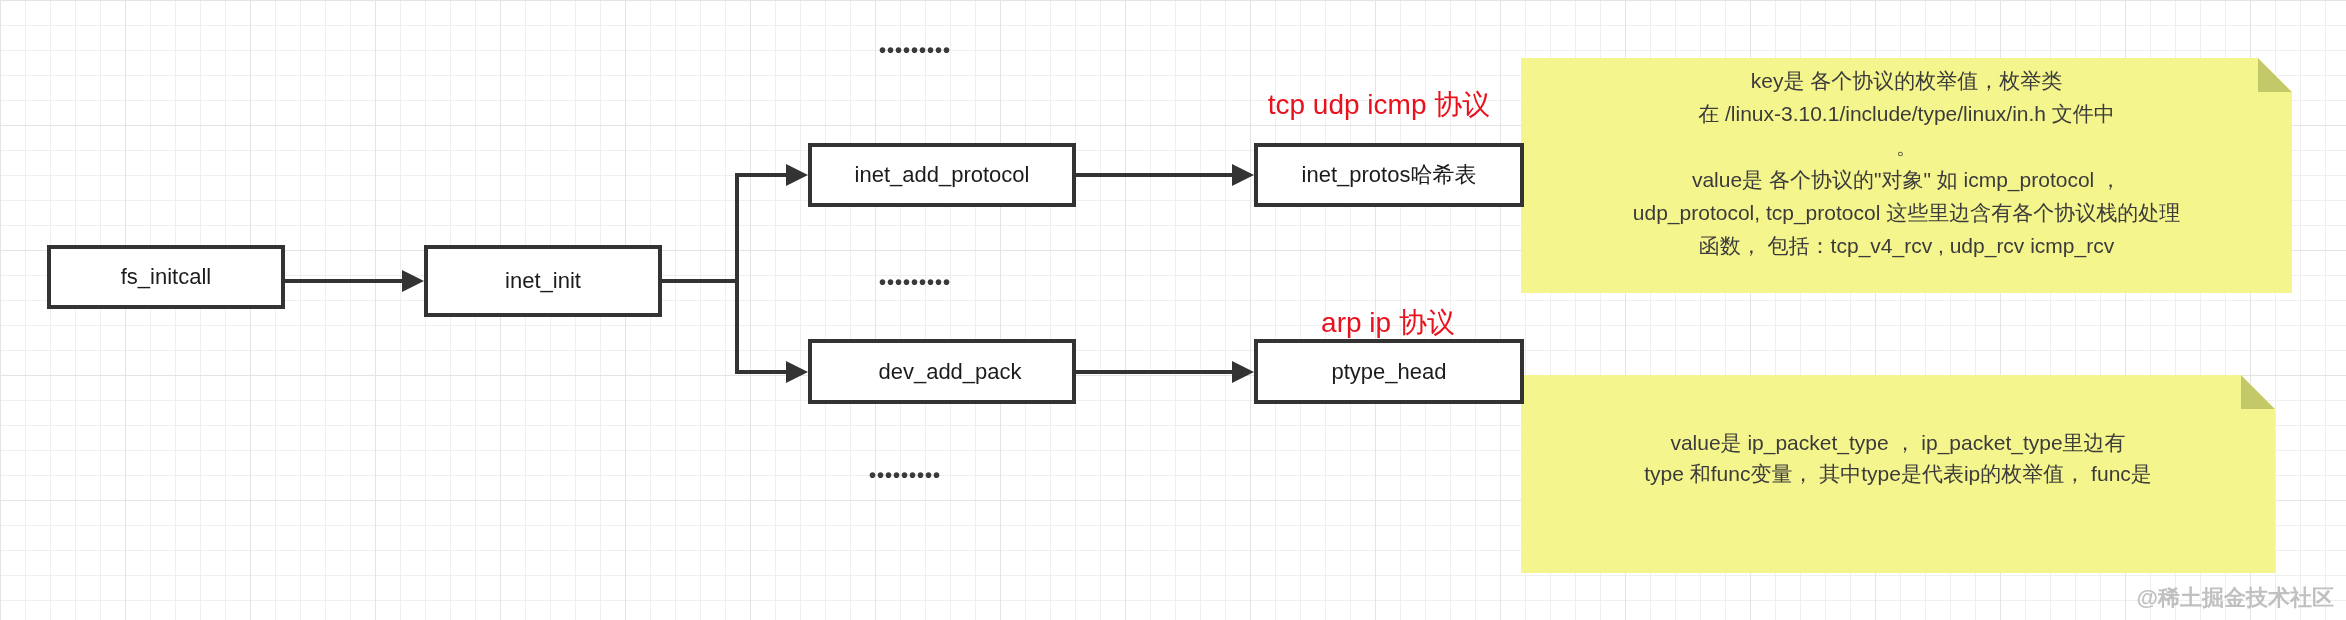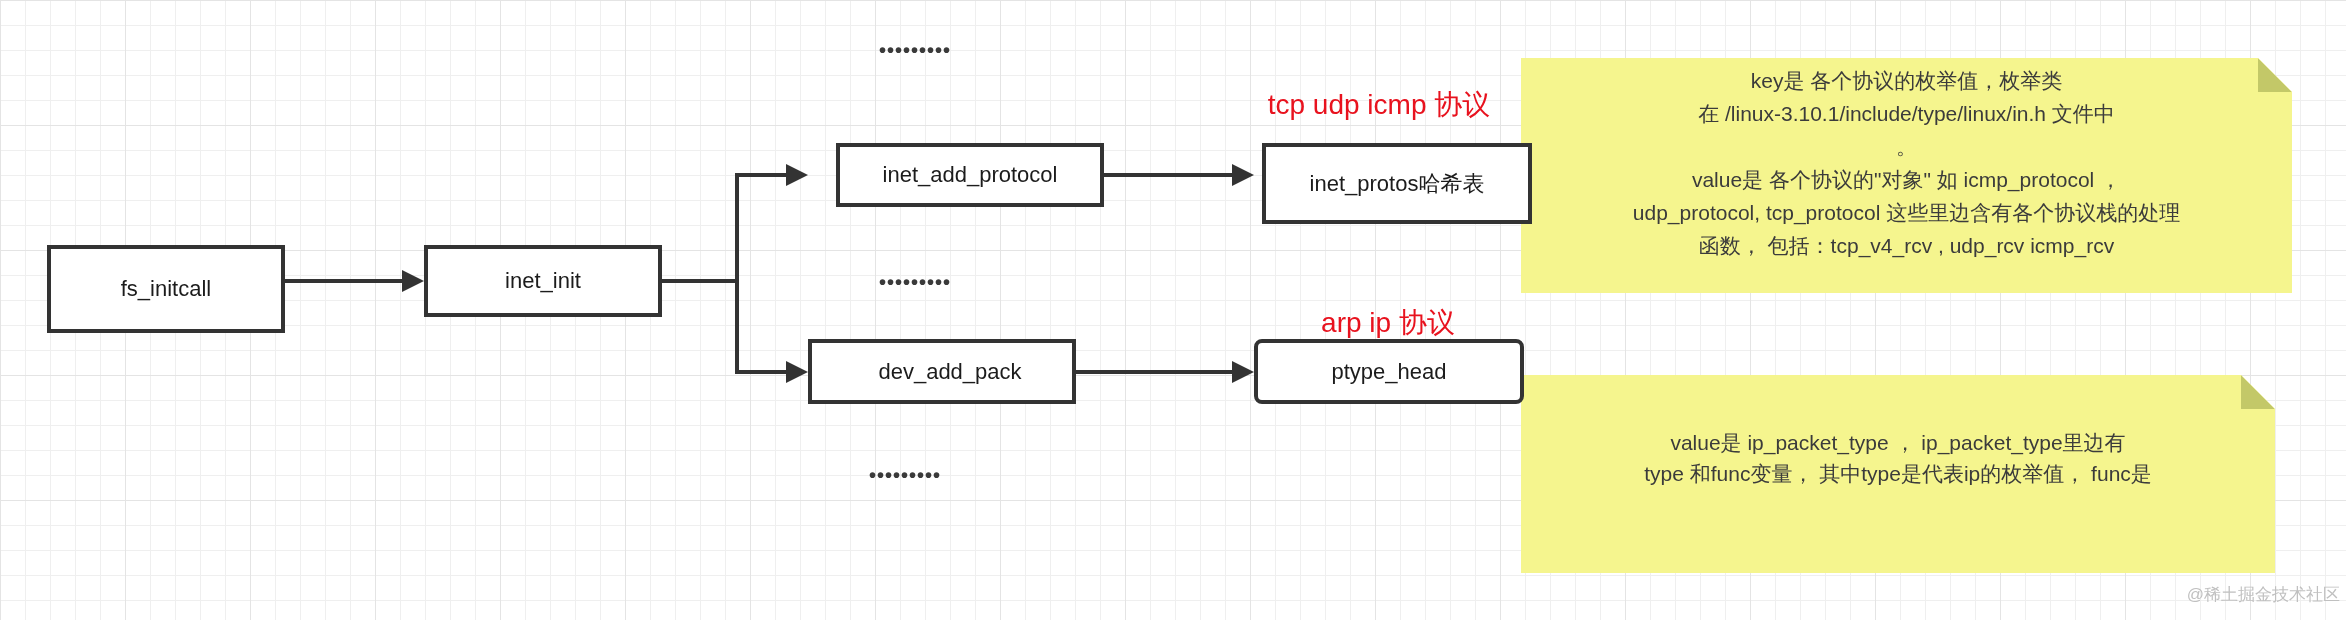--- a/index.html
+++ b/index.html
@@ -56,50 +56,50 @@
     clip-path:polygon(0 0, 100% 100%, 0 100%);
   }
   .note .note-lines{
     position:absolute;left:0;right:0;
     text-align:center;color:#3b3b3b;font-size:21px;
   }
   .note1 .note-lines{top:6px;line-height:33px;}
   .note2 .note-lines{top:52px;line-height:31px;}
   .note .note-line{min-height:1em;white-space:nowrap;}
   .watermark{
-    position:absolute;right:6px;top:583px;
-    font-size:17px;color:#c0c0c0;z-index:4;white-space:nowrap;
+    position:absolute;right:12px;top:583px;
+    font-size:22px;color:#c0c0c0;z-index:4;white-space:nowrap;font-weight:bold;
   }
 </style>
 </head>
 <body>
 
 <div class="canvas">
 
-  <div class="node" style="left:47px;top:245px;width:238px;height:88px;">
+  <div class="node" style="left:47px;top:245px;width:238px;height:64px;">
     <span>fs_initcall</span>
   </div>
 
   <div class="node" style="left:424px;top:245px;width:238px;height:72px;">
     <span>inet_init</span>
   </div>
 
-  <div class="node" style="left:808px;top:143px;width:268px;height:64px;margin-left:28px;">
+  <div class="node" style="left:808px;top:143px;width:268px;height:64px;">
     <span>inet_add_protocol</span>
   </div>
 
   <div class="node" style="left:808px;top:339px;width:268px;height:65px;padding-left:16px;">
     <span>dev_add_pack</span>
   </div>
 
-  <div class="node" style="left:1254px;top:143px;width:270px;height:81px;margin-left:8px;">
+  <div class="node" style="left:1254px;top:143px;width:270px;height:64px;">
     <span>inet_protos哈希表</span>
   </div>
 
-  <div class="node" style="left:1254px;top:339px;width:270px;height:65px;border-radius:8px;">
+  <div class="node" style="left:1254px;top:339px;width:270px;height:65px;">
     <span>ptype_head</span>
   </div>
 
   <div class="hline" style="left:285px;top:279px;width:119px;"></div>
   <div class="ahead" style="left:402px;top:270px;"></div>
 
   <div class="hline" style="left:662px;top:279px;width:77px;"></div>
   <div class="vline" style="left:735px;top:173px;height:201px;"></div>
 
   <div class="hline" style="left:735px;top:173px;width:52px;"></div>

